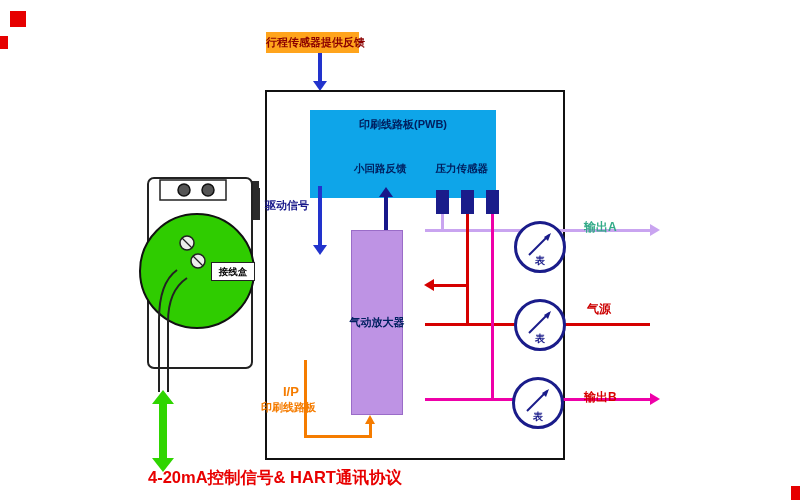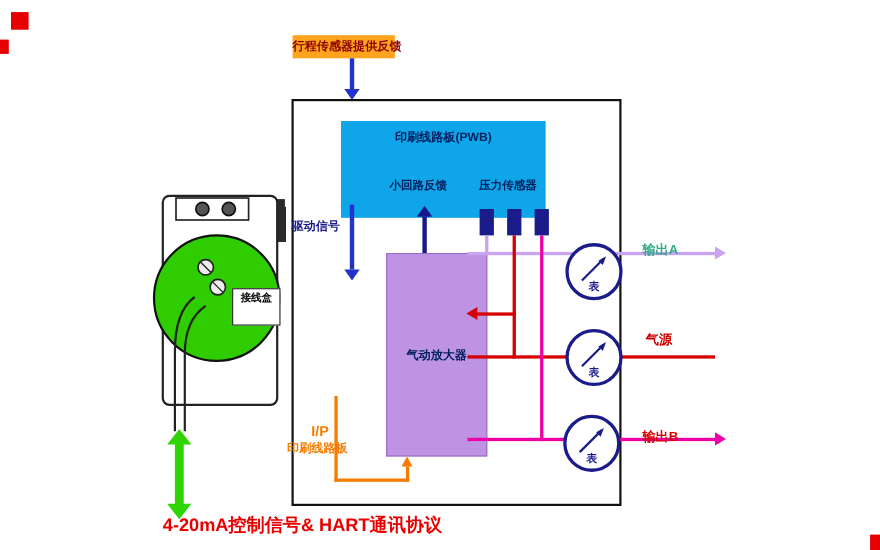--- a/index.html
+++ b/index.html
@@ -54,21 +54,21 @@
   <div class="abs" style="left:486px;top:190px;width:13px;height:24px;background:#1A1C8A;"></div>
 
   <div class="abs lbl" style="left:265px;top:198px;color:#18188A;font-size:11px;">驱动信号</div>
   <div class="line" style="left:318px;top:186px;width:4px;height:59px;background:#2233CC;"></div>
   <div class="ah ah-down" style="left:313px;top:245px;"></div>
 
   <div class="line" style="left:384px;top:197px;width:4px;height:33px;background:#18188A;"></div>
   <div class="ah ah-up" style="left:379px;top:187px;"></div>
 
 
-  <div class="abs lbl" style="left:351px;top:230px;width:92px;height:185px;background:#BE93E4;border:1px solid #9A6CC8;box-sizing:border-box;color:#002060;font-size:11px;display:flex;align-items:center;justify-content:center;">气动放大器</div>
+  <div class="abs lbl" style="left:351px;top:230px;width:52px;height:185px;background:#BE93E4;border:1px solid #9A6CC8;box-sizing:border-box;color:#002060;font-size:11px;display:flex;align-items:center;justify-content:center;">气动放大器</div>
 
   <div class="line" style="left:425px;top:229px;width:225px;height:3px;background:#C9A4F0;"></div>
   <div class="line" style="left:441px;top:214px;width:3px;height:18px;background:#C9A4F0;"></div>
   <div class="ah ah-right" style="left:650px;top:224px;border-left-color:#C9A4F0;"></div>
 
   <div class="line" style="left:425px;top:323px;width:225px;height:3px;background:#D50000;"></div>
   <div class="line" style="left:466px;top:214px;width:3px;height:112px;background:#D50000;"></div>
   <div class="line" style="left:433px;top:284px;width:36px;height:3px;background:#D50000;"></div>
   <div class="ah ah-left" style="left:424px;top:279px;"></div>
 
@@ -118,21 +118,21 @@
     <circle cx="73" cy="22" r="6" fill="#555" stroke="#111" stroke-width="1.5"></circle>
     <circle cx="62" cy="103" r="57" fill="#2FCC00" stroke="#111" stroke-width="2"></circle>
     <circle cx="52" cy="75" r="7" fill="#EDEDED" stroke="#222" stroke-width="1.5"></circle>
     <line x1="47" y1="70" x2="57" y2="80" stroke="#222" stroke-width="1.2"></line>
     <circle cx="63" cy="93" r="7" fill="#EDEDED" stroke="#222" stroke-width="1.5"></circle>
     <line x1="58" y1="88" x2="68" y2="98" stroke="#222" stroke-width="1.2"></line>
     <path d="M 42,102 C 28,112 24,132 24,152 L 24,224" fill="none" stroke="#222" stroke-width="2"></path>
     <path d="M 52,110 C 37,120 33,137 33,154 L 33,224" fill="none" stroke="#222" stroke-width="2"></path>
   </svg>
 
-  <div class="abs" style="left:211px;top:262px;width:44px;height:34px;background:#fff;border:1px solid #222;box-sizing:border-box;font-size:9.5px;line-height:17px;text-align:center;color:#000;font-weight:bold;">接线盒</div>
+  <div class="abs" style="left:211px;top:262px;width:44px;height:19px;background:#fff;border:1px solid #222;box-sizing:border-box;font-size:9.5px;line-height:17px;text-align:center;color:#000;font-weight:bold;">接线盒</div>
 
   <div class="line" style="left:159px;top:403px;width:8px;height:56px;background:#2FD500;"></div>
   <div class="ah" style="left:152px;top:390px;border-left:11px solid transparent;border-right:11px solid transparent;border-bottom:14px solid #2FD500;"></div>
   <div class="ah" style="left:152px;top:458px;border-left:11px solid transparent;border-right:11px solid transparent;border-top:14px solid #2FD500;"></div>
 
   <div class="abs lbl" style="left:148px;top:467px;color:#E80000;font-size:16.5px;text-align:center;">4-20mA控制信号&amp; HART通讯协议</div>
 
 </div>
 
 </body></html>

